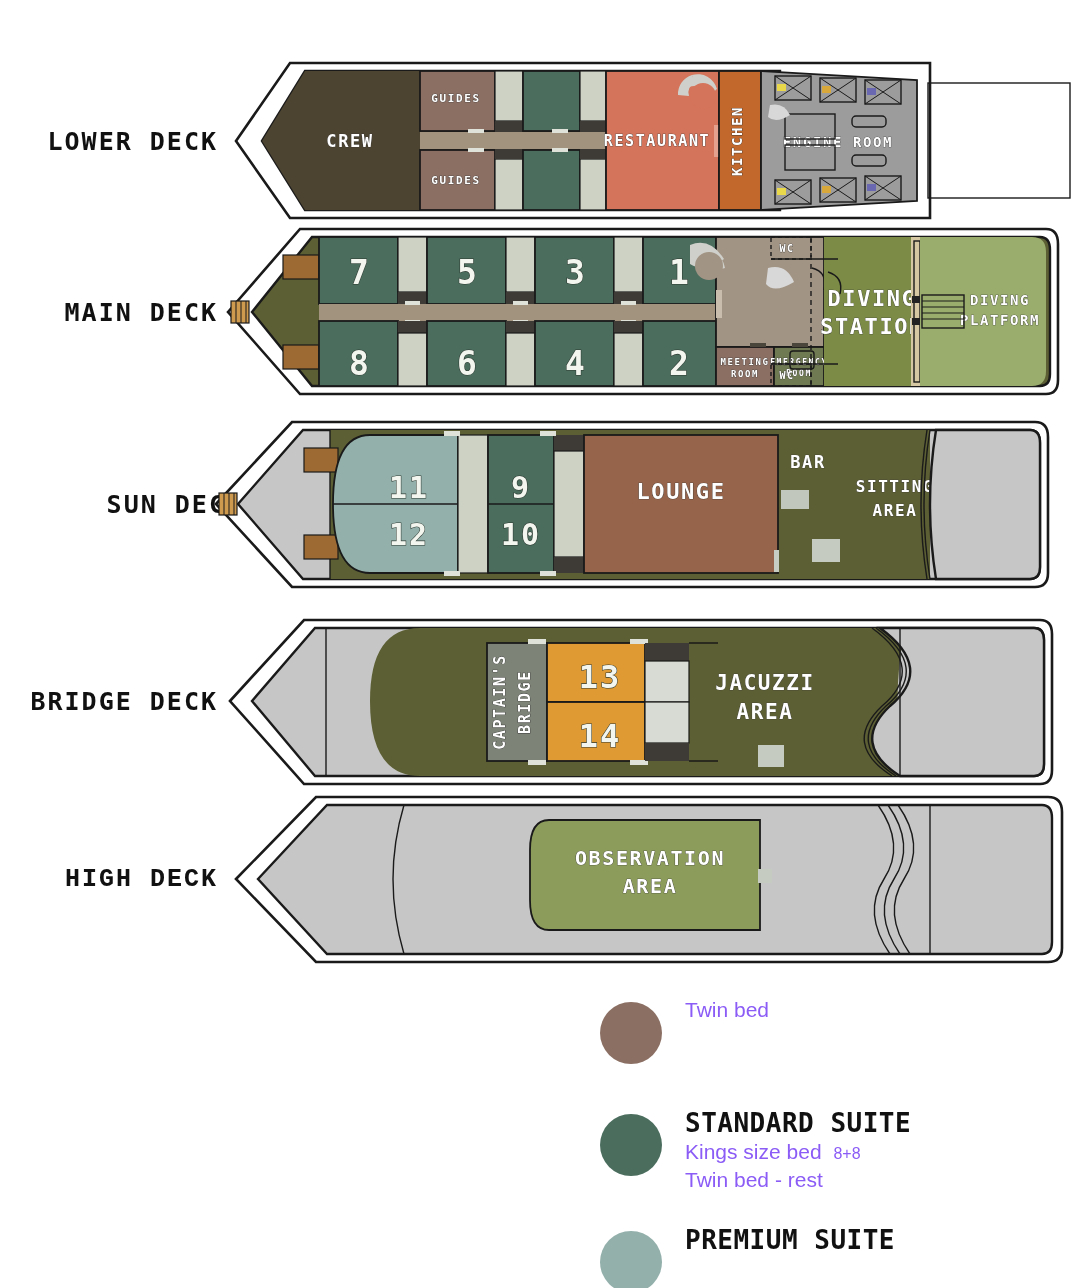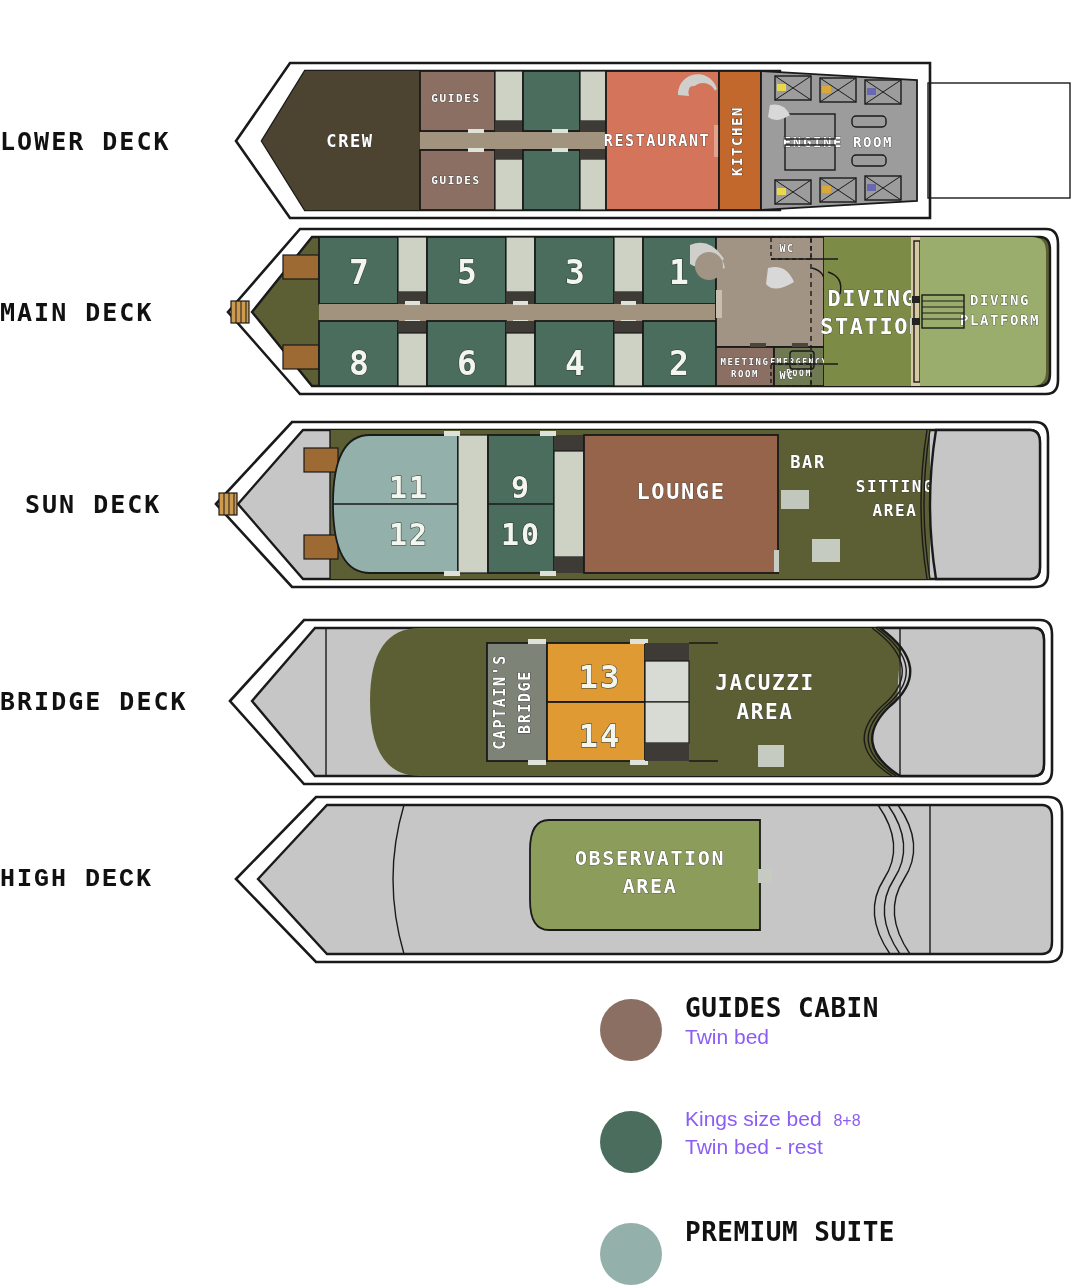--- a/index.html
+++ b/index.html
@@ -12,20 +12,21 @@
 
   
   .deck-label{
     position:absolute;
     font-family:"DejaVu Sans Mono","Liberation Mono",monospace;
     font-weight:700;
     font-size:25px;
     letter-spacing:2.0px;
     color:#111;
     white-space:nowrap;
+    text-align:right;
     transform:translateY(-50%);
   }
 
   
   svg#plan{position:absolute;left:0;top:0;width:1080px;height:1288px;}
   .hull-outline{fill:#ffffff;stroke:#1a1a1a;stroke-width:2.6;}
   .hull-inner{stroke:#1a1a1a;stroke-width:2.4;}
   .thin{stroke:#1a1a1a;stroke-width:1.4;fill:none;}
   .vthin{stroke:#1a1a1a;stroke-width:1;fill:none;}
   .room{stroke:#1a1a1a;stroke-width:1.8;}
@@ -354,28 +355,28 @@
       <path class="thin" d="M930,805 L930,954" stroke-width="2"></path>
     </g>
 
   </svg>
 
   <div id="legend">
 
     <div class="leg-row">
       <div class="leg-dot" style="background:#8b6f63;"></div>
       <div class="leg-body">
-        <div class="leg-title">GUIDES CABIN</div>
         <div class="leg-sub">Twin bed</div>
       </div>
     </div>
 
     <div class="leg-row" style="margin-top:34px;">
       <div class="leg-dot" style="background:#4a6d5e;"></div>
       <div class="leg-body">
+        <div class="leg-title">STANDARD SUITE</div>
         <div class="leg-sub">
           <span>Kings size bed</span>
           <small style="margin-left:6px;">8+8</small>
         </div>
         <div class="leg-sub">Twin bed - rest</div>
       </div>
     </div>
 
     <div class="leg-row" style="margin-top:34px;">
       <div class="leg-dot" style="background:#93b0ab;"></div>

